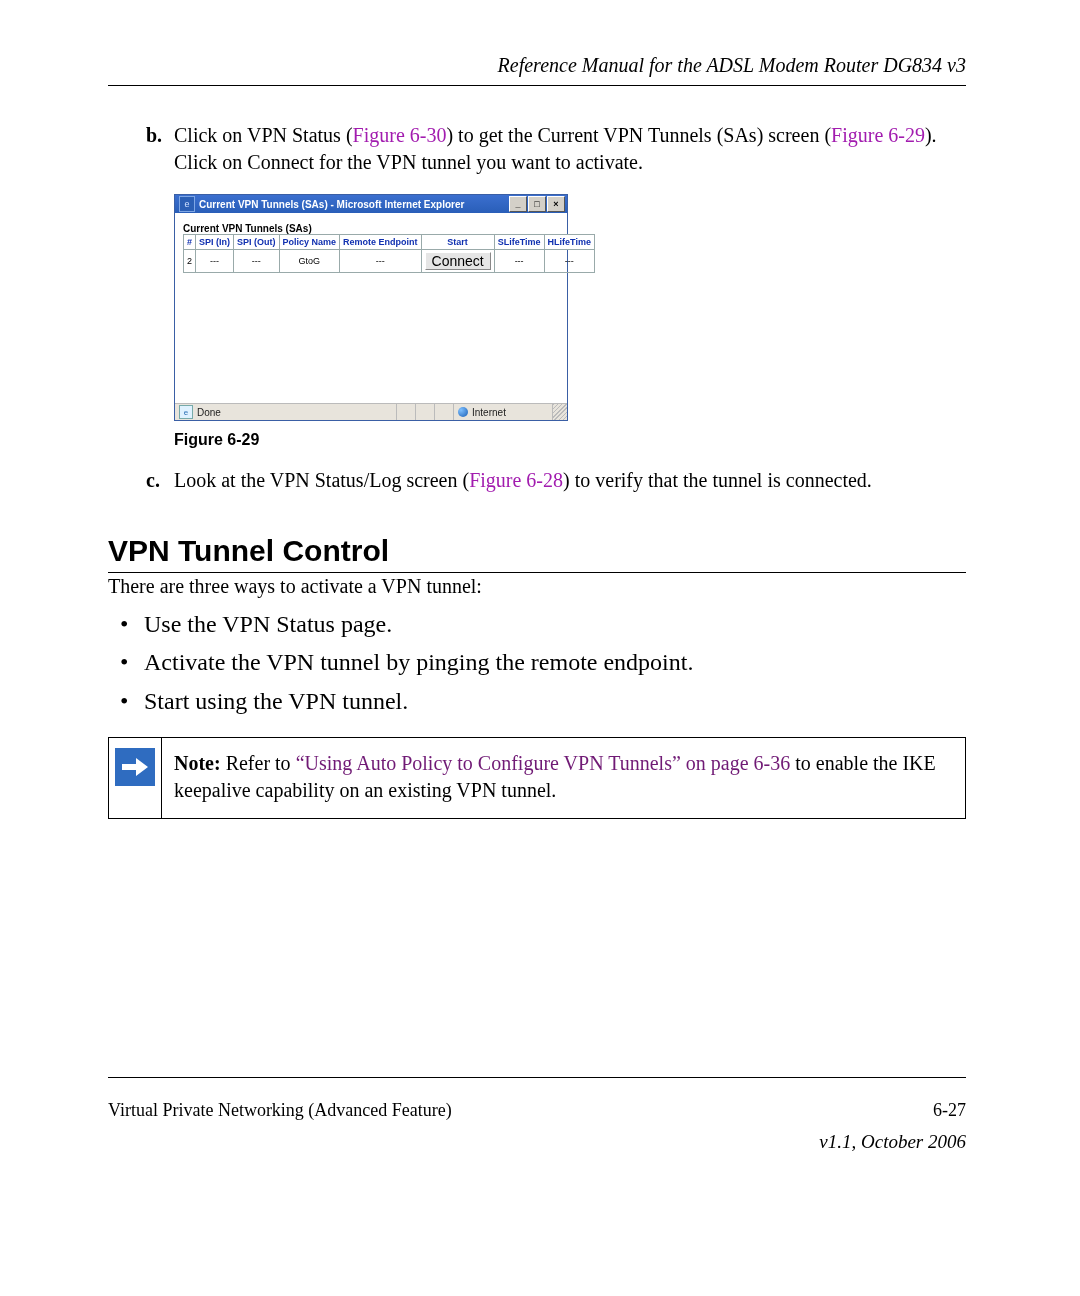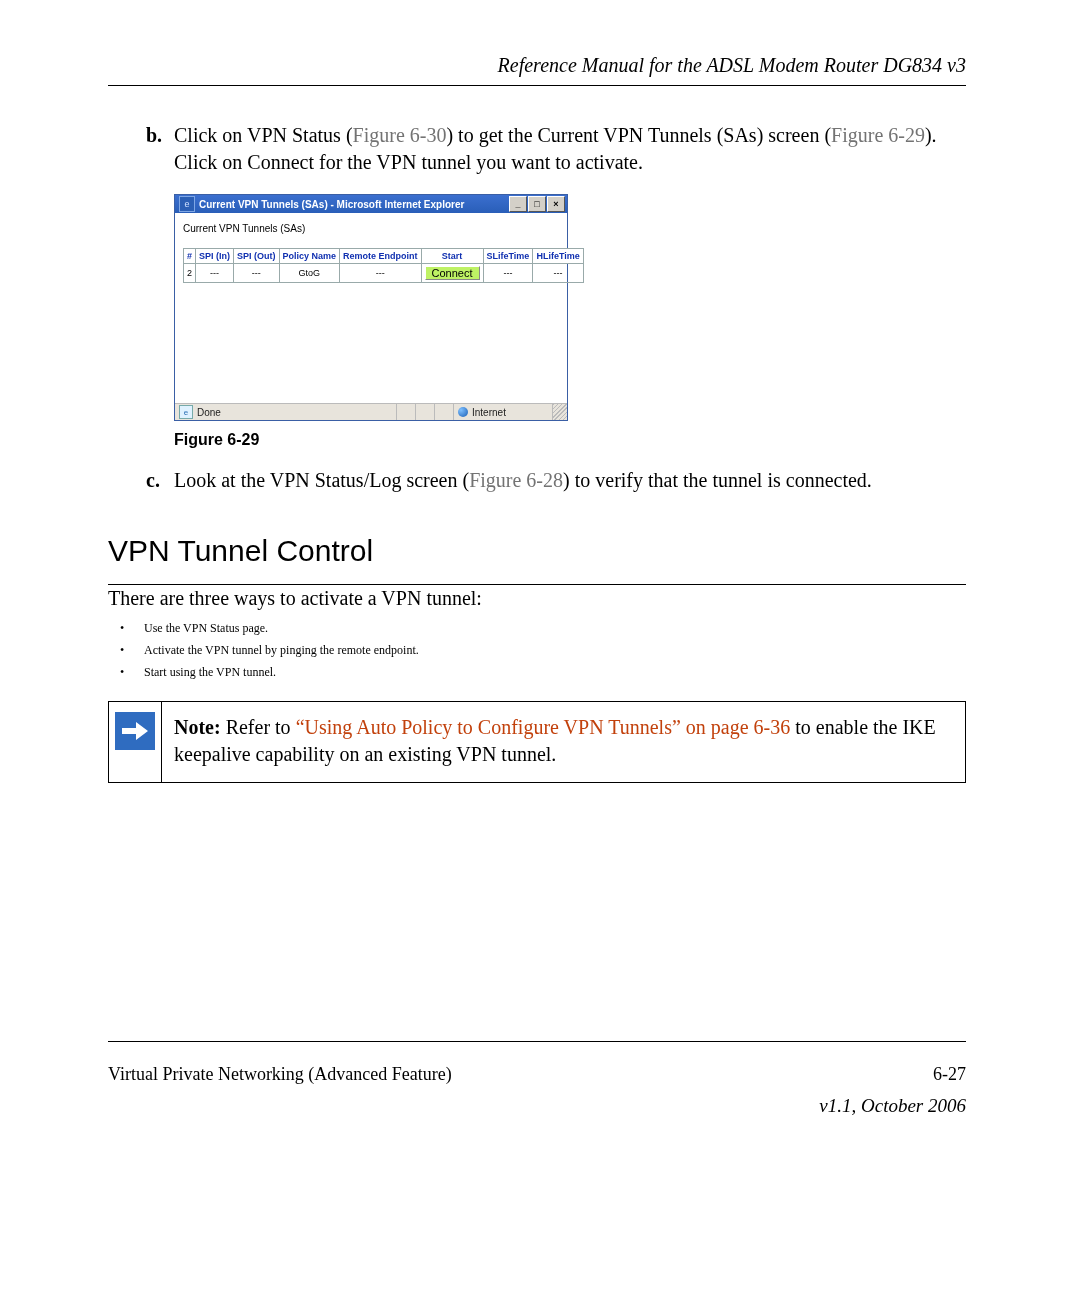--- a/index.html
+++ b/index.html
@@ -43,21 +43,21 @@
   }
   .list-label {
     font-weight: bold;
     width: 28px;
     flex: 0 0 28px;
   }
   .list-body {
     flex: 1;
   }
   .fig-link {
-    color: #737373;
+    color: #a21caf;
   }
   
   .screenshot {
     margin-left: 66px;
     margin-top: 2px;
     margin-bottom: 8px;
     width: 392px;
     border: 1px solid #3a5fa5;
     background: #fff;
     font-family: Tahoma, Arial, sans-serif;
@@ -90,46 +90,46 @@
     margin-left: 1px;
     display:flex;align-items:center;justify-content:center;
     color:#000;font-size:9px;font-family:Arial;
   }
   .win-body {
     padding: 10px 8px 4px 8px;
     min-height: 190px;
     box-sizing: border-box;
   }
   .win-heading {
-    font-weight: normal;
+    font-weight: bold;
     font-size: 10px;
-    margin-bottom: 14px;
+    margin-bottom: 0;
   }
   table.vpn {
     border-collapse: collapse;
     width: 100%;
     font-size: 9px;
   }
   table.vpn th, table.vpn td {
     border: 1px solid #9aa;
     text-align: center;
     padding: 2px 3px;
     white-space: nowrap;
   }
   table.vpn th {
     color: #1030b0;
     font-weight: bold;
     background: #fff;
   }
   .conn-btn {
-    background: #bef264;
+    background: #e5e5e5;
     border: 1px solid #888;
     border-top-color:#fff;border-left-color:#fff;
     padding: 0 6px;
-    font-size: 11px;
+    font-size: 14px;
     font-family: Tahoma, Arial, sans-serif;
   }
   .statusbar {
     height: 16px;
     background: #e8e4dc;
     border-top: 1px solid #bbb;
     display: flex;
     align-items: center;
     font-size: 10px;
     color: #222;
@@ -156,42 +156,42 @@
     background: repeating-linear-gradient(135deg,#bbb 0,#bbb 1px,transparent 1px,transparent 3px);
   }
   .caption {
     font-family: Arial, Helvetica, sans-serif;
     font-weight: bold;
     font-size: 16px;
     margin: 10px 0 18px 66px;
   }
   h1.vpn-control {
     font-family: Arial, Helvetica, sans-serif;
-    font-weight: normal;
+    font-weight: bold;
     font-size: 30px;
     margin: 40px 0 0 0;
     border-bottom: 1.2px solid #000;
-    padding-bottom: 16px;
+    padding-bottom: 4px;
   }
   h2.sub {
     font-family: Arial, Helvetica, sans-serif;
     font-weight: bold;
     font-size: 24px;
     margin: 42px 0 14px 0;
   }
   .para {
     font-size: 20px;
     line-height: 1.35;
     margin-bottom: 8px;
   }
   ul.bullets {
     list-style: none;
     padding: 0;
     margin: 6px 0 20px 0;
-    font-size: 12px;
+    font-size: 24px;
   }
   ul.bullets li {
     padding-left: 36px;
     position: relative;
     margin-bottom: 6px;
     line-height: 1.35;
   }
   ul.bullets li::before {
     content: "•";
     position: absolute;
@@ -215,21 +215,21 @@
     background: #2f6cc0;
     display:flex;align-items:center;justify-content:center;
   }
   .note-icon svg { display:block; }
   .note-text {
     padding: 12px 16px 14px 12px;
     font-size: 20px;
     line-height: 1.35;
   }
   .note-text b { font-weight: bold; }
-  .link { color: #c2410c; }
+  .link { color: #701a75; }
   .footer {
     margin-top: 258px;
   }
   .footer-row {
     display:flex;justify-content:space-between;
     font-size: 18px;
     margin-top: 22px;
   }
   .footer-version {
     text-align:right;

